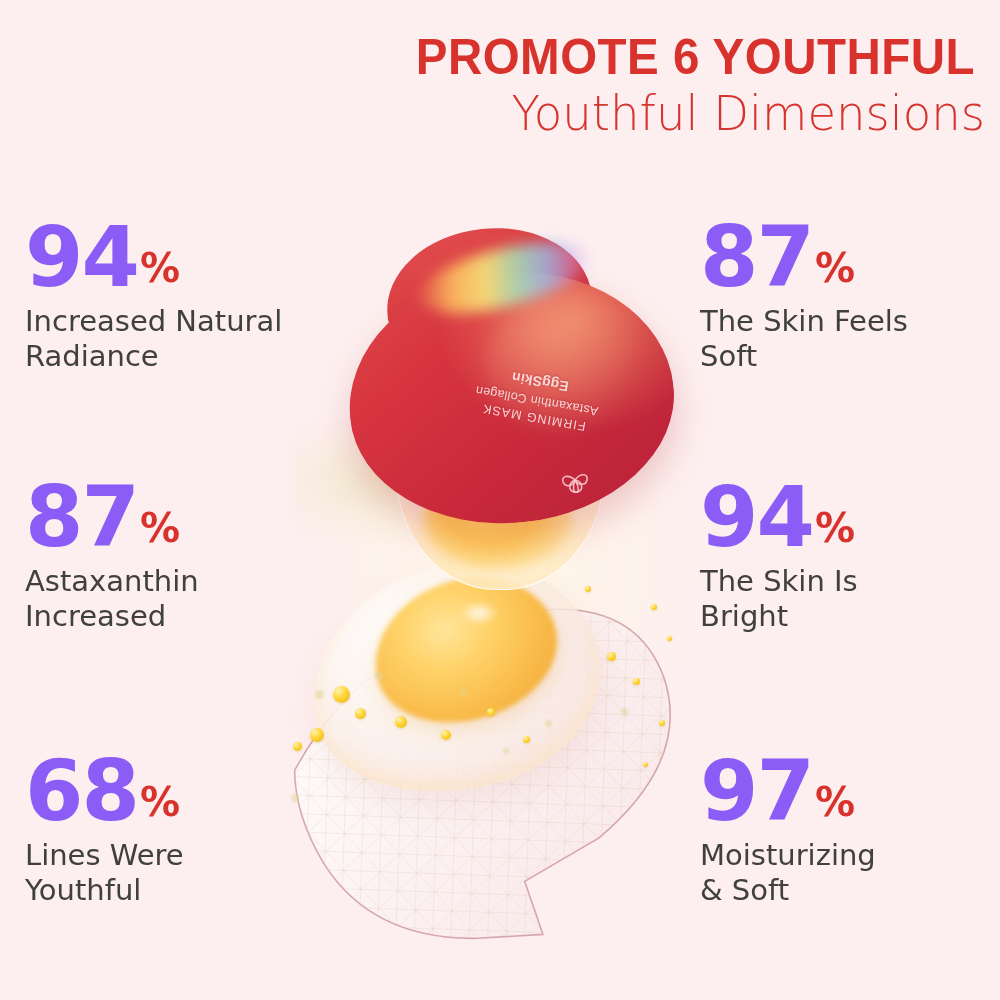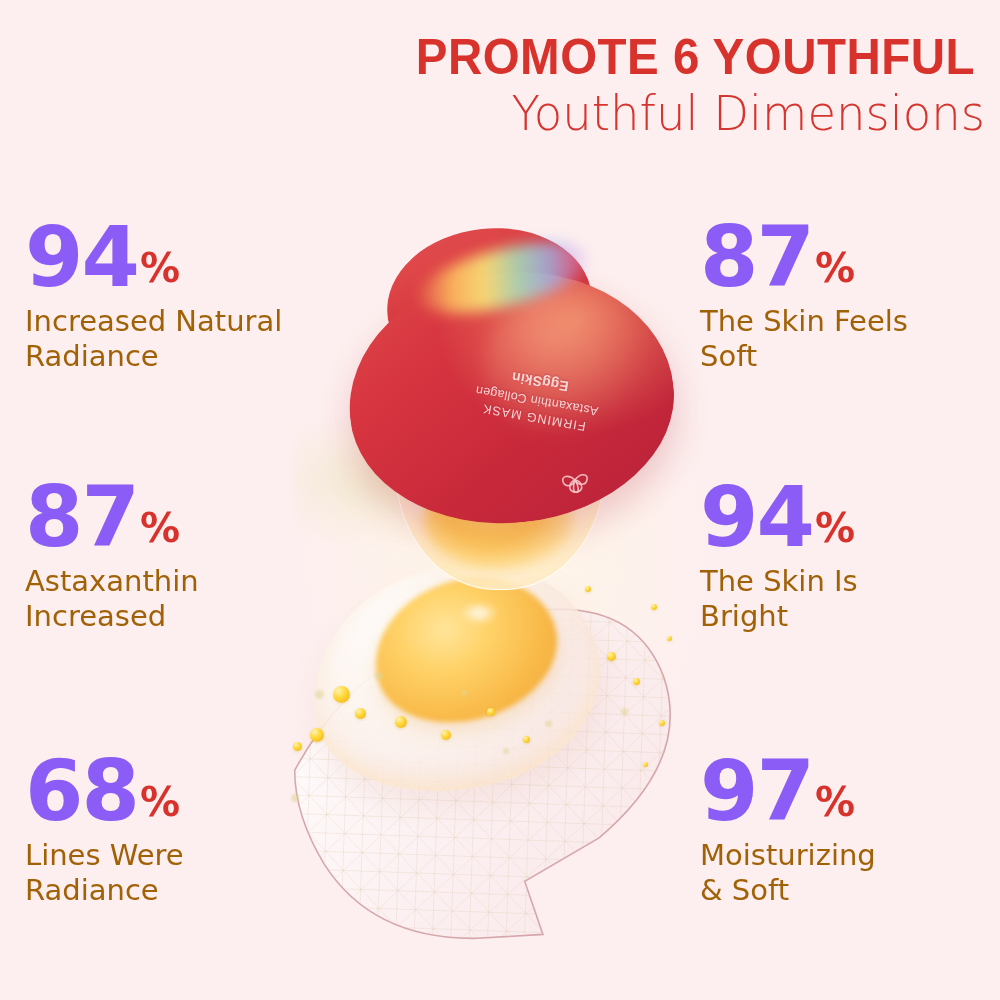--- a/index.html
+++ b/index.html
@@ -66,21 +66,21 @@
     margin-left:2px;
     vertical-align:baseline;
     position:relative;
     top:-4px;
   }
   .stat-label {
     font-family:"DejaVu Sans","Liberation Sans",sans-serif;
     font-weight:400;
     font-size:29px;
     line-height:1.2;
-    color:#a16207;
+    color:#404040;
     margin-top:6px;
     white-space:pre-line;
   }
 
   
   .row1 { top:218px; }
   .row2 { top:478px; }
   .row3 { top:752px; }
 
   
@@ -318,21 +318,21 @@
     </div>
     <div class="stat-label">Astaxanthin
 Increased</div>
   </div>
 
   <div class="stat left row3">
     <div>
       <span class="stat-value">68</span><span class="stat-pct">%</span>
     </div>
     <div class="stat-label">Lines Were
-Radiance</div>
+Youthful</div>
   </div>
 
   <div class="stat right row1">
     <div>
       <span class="stat-value">87</span><span class="stat-pct">%</span>
     </div>
     <div class="stat-label">The Skin Feels
 Soft</div>
   </div>
 

